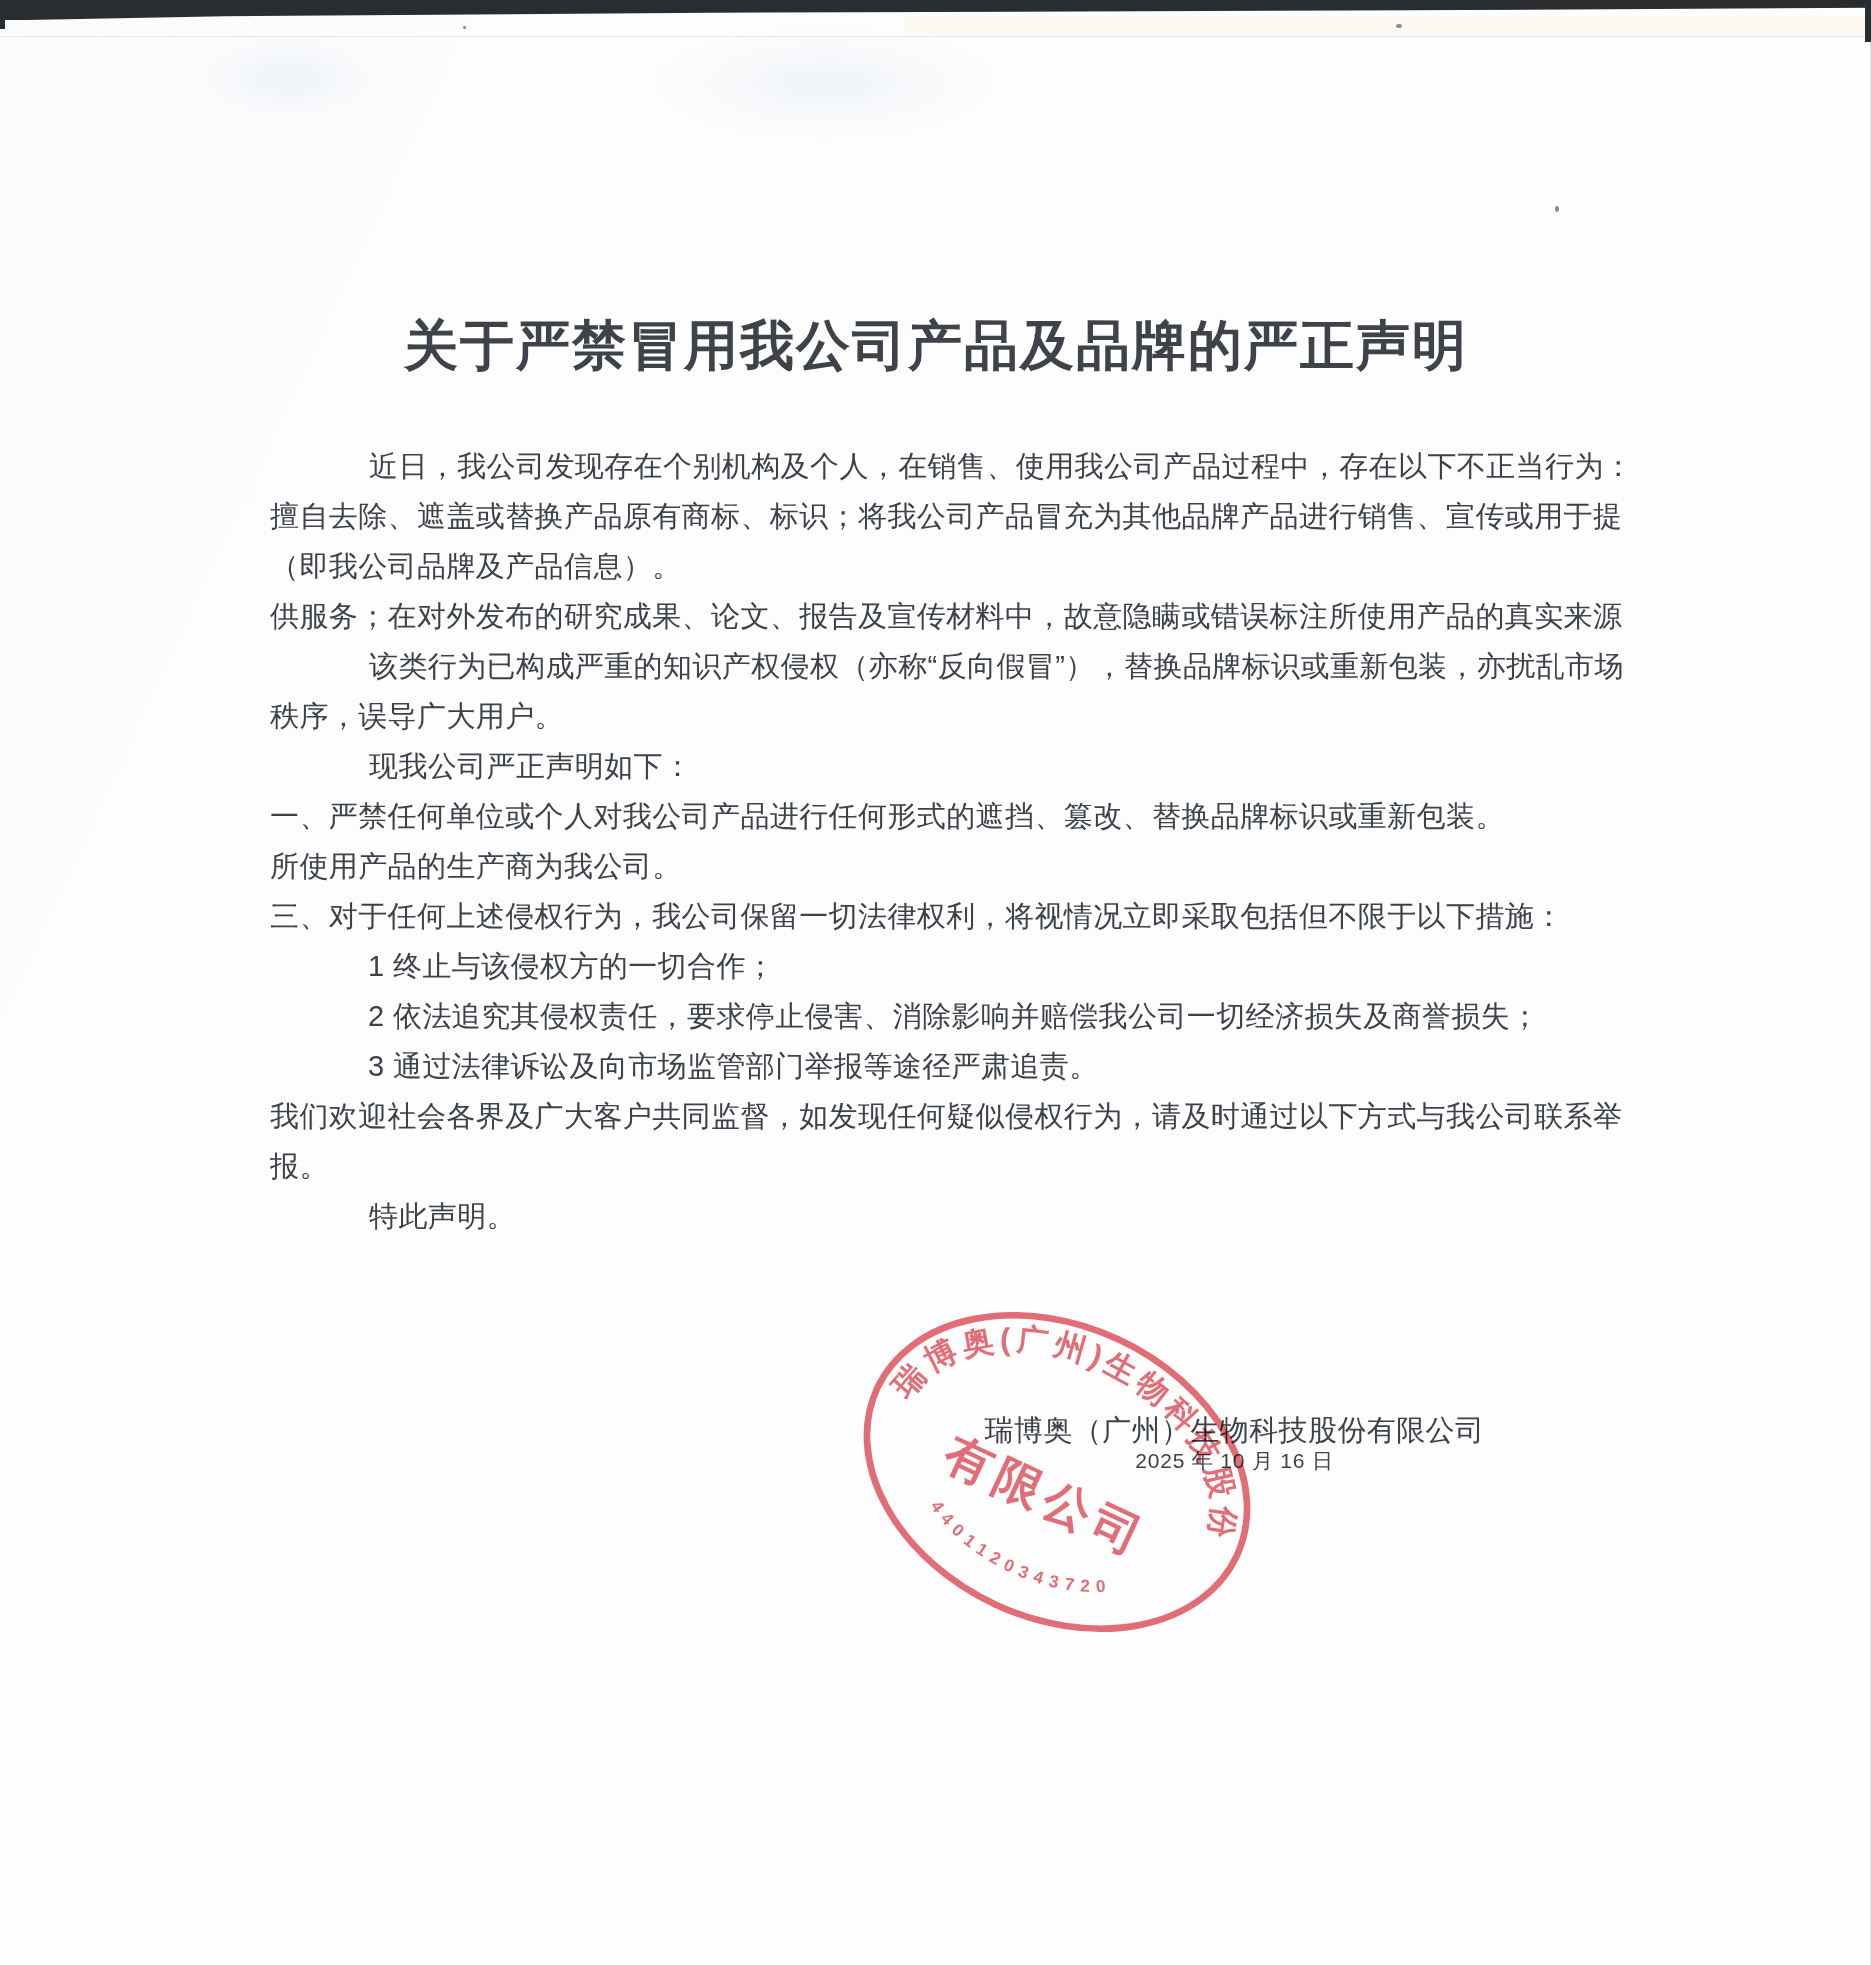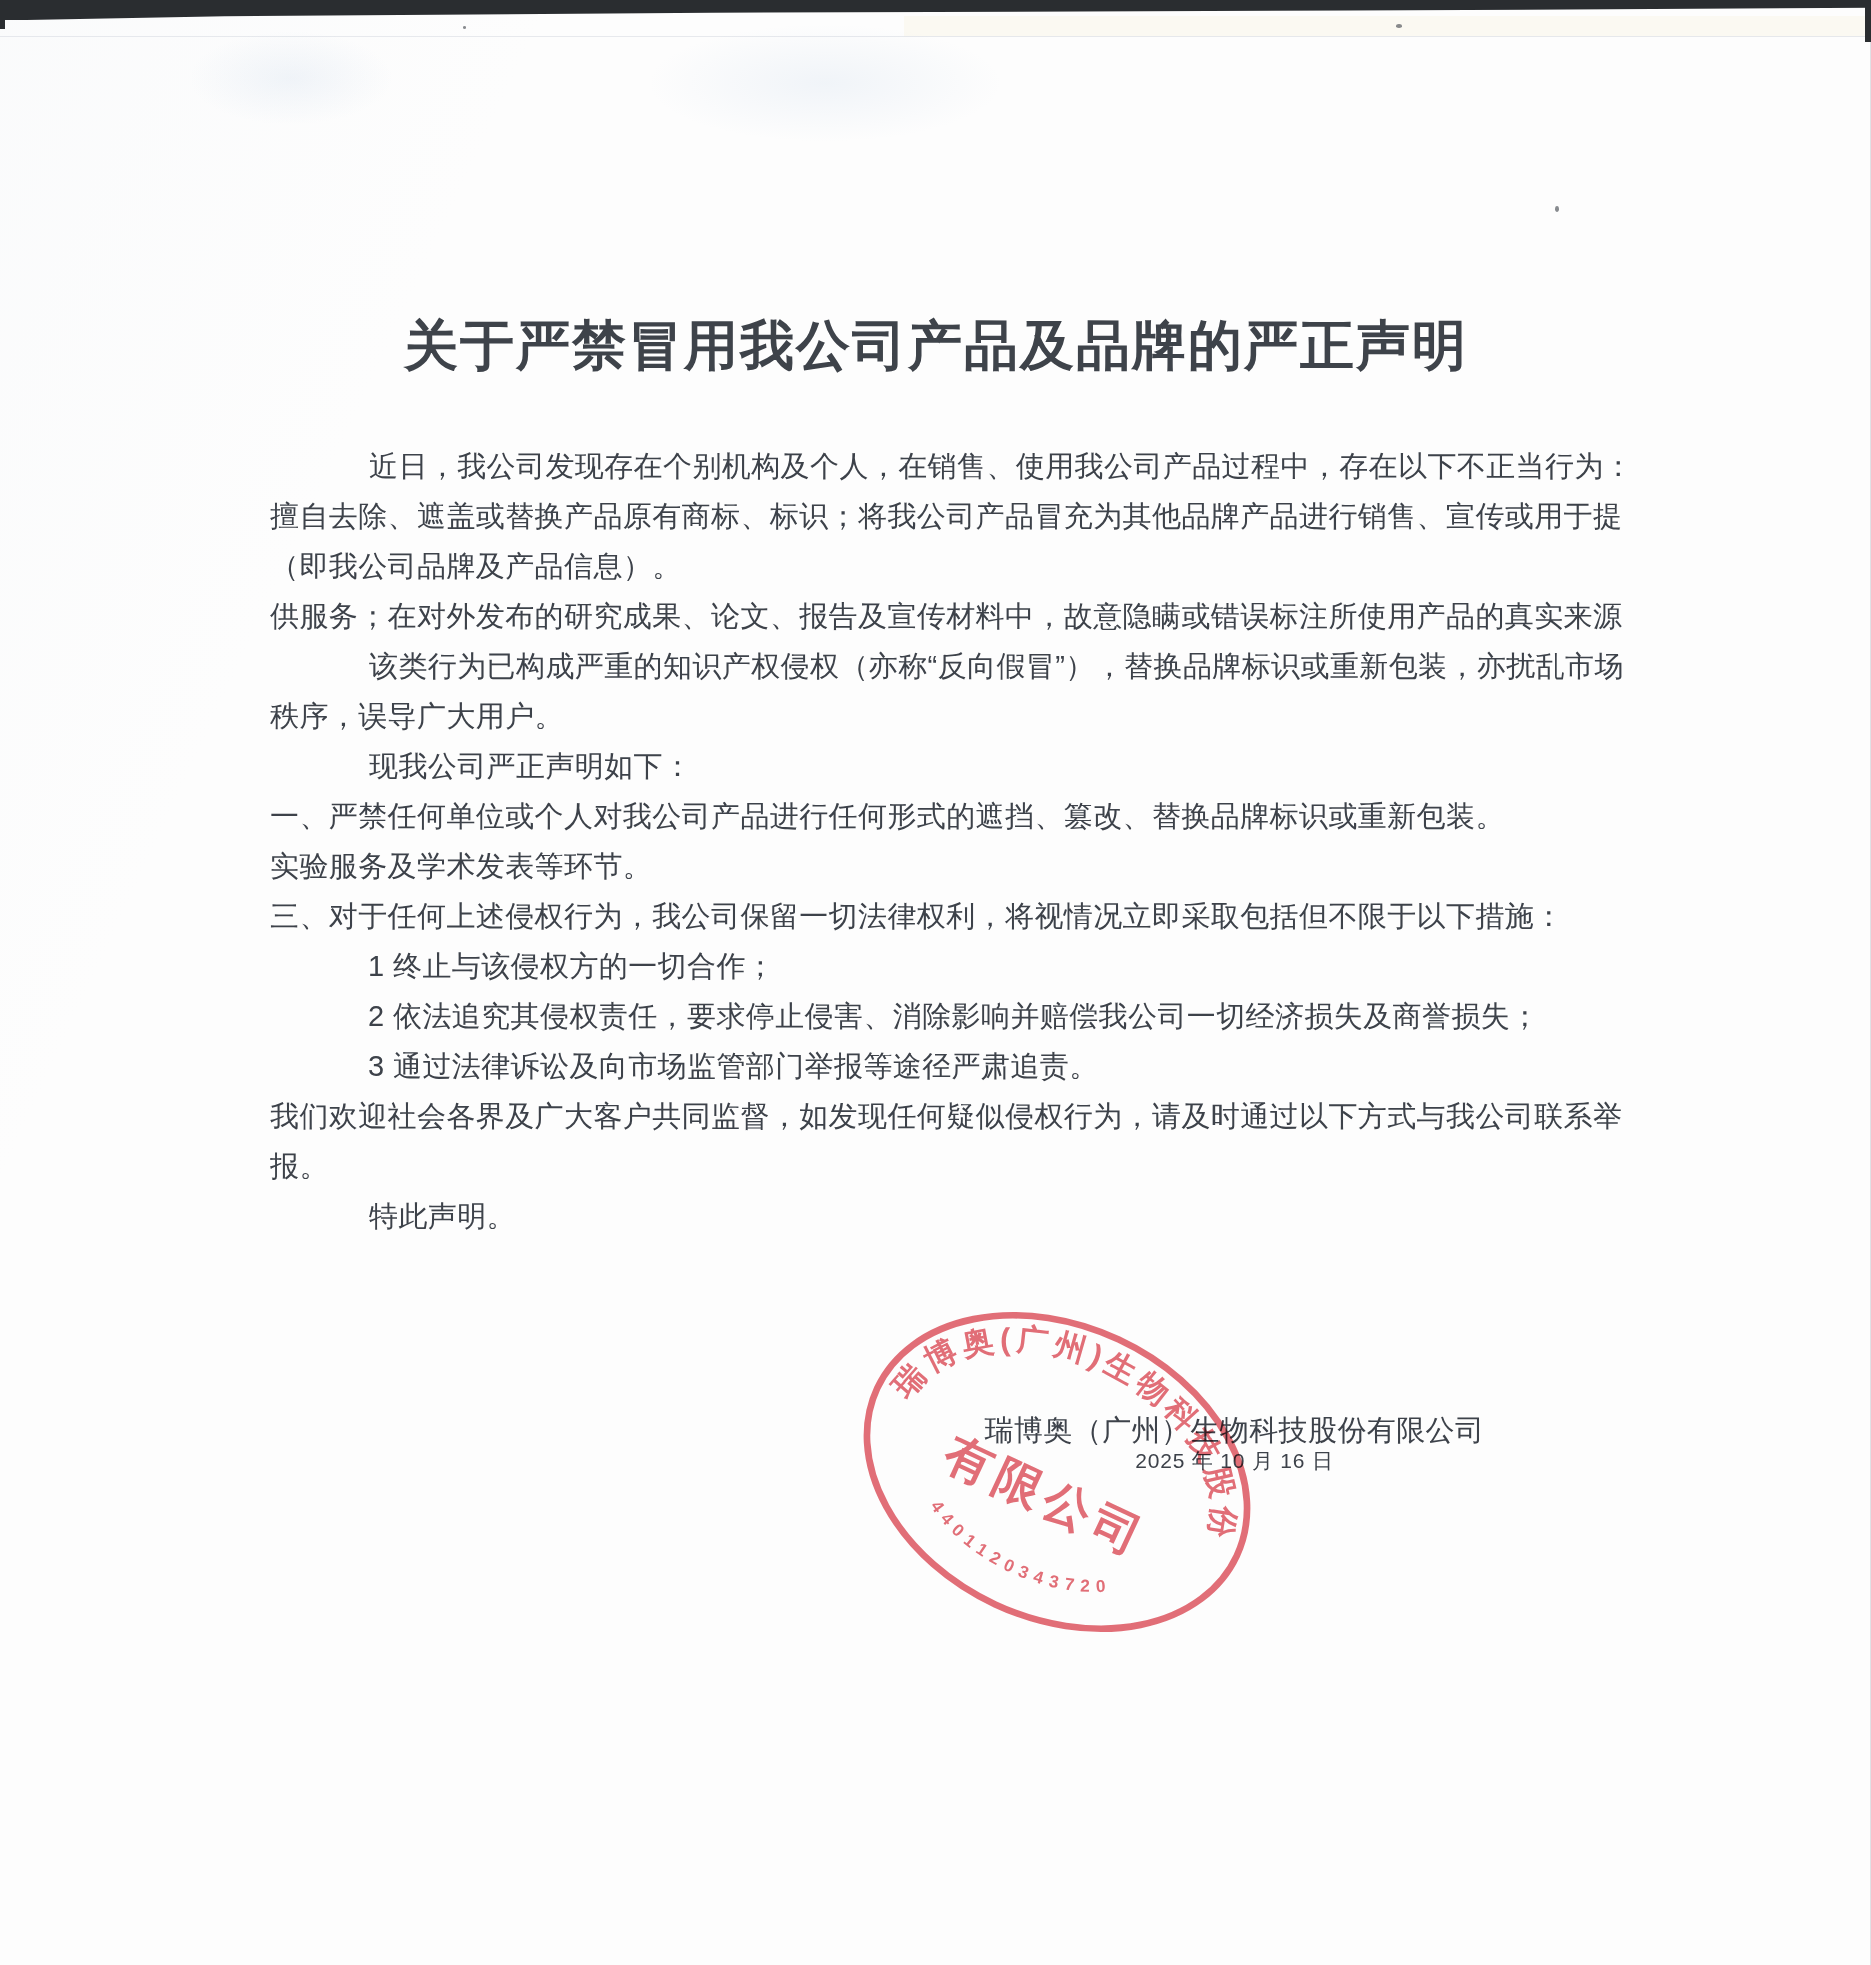--- a/index.html
+++ b/index.html
@@ -80,21 +80,21 @@
 
   <div class="body-block">
     <div class="ln ind">近日，我公司发现存在个别机构及个人，在销售、使用我公司产品过程中，存在以下不正当行为：</div>
     <div class="ln">擅自去除、遮盖或替换产品原有商标、标识；将我公司产品冒充为其他品牌产品进行销售、宣传或用于提</div>
     <div class="ln">（即我公司品牌及产品信息）。</div>
     <div class="ln">供服务；在对外发布的研究成果、论文、报告及宣传材料中，故意隐瞒或错误标注所使用产品的真实来源</div>
     <div class="ln ind">该类行为已构成严重的知识产权侵权（亦称“反向假冒”），替换品牌标识或重新包装，亦扰乱市场</div>
     <div class="ln">秩序，误导广大用户。</div>
     <div class="ln ind">现我公司严正声明如下：</div>
     <div class="ln">一、严禁任何单位或个人对我公司产品进行任何形式的遮挡、篡改、替换品牌标识或重新包装。</div>
-    <div class="ln">实验服务及学术发表等环节。</div>
+    <div class="ln">所使用产品的生产商为我公司。</div>
     <div class="ln">三、对于任何上述侵权行为，我公司保留一切法律权利，将视情况立即采取包括但不限于以下措施：</div>
     <div class="ln num">1  终止与该侵权方的一切合作；</div>
     <div class="ln num">2  依法追究其侵权责任，要求停止侵害、消除影响并赔偿我公司一切经济损失及商誉损失；</div>
     <div class="ln num">3  通过法律诉讼及向市场监管部门举报等途径严肃追责。</div>
     <div class="ln">我们欢迎社会各界及广大客户共同监督，如发现任何疑似侵权行为，请及时通过以下方式与我公司联系举</div>
     <div class="ln">报。</div>
     <div class="ln ind">特此声明。</div>
   </div>
 
   <div class="sig-company">瑞博奥（广州）生物科技股份有限公司</div>

